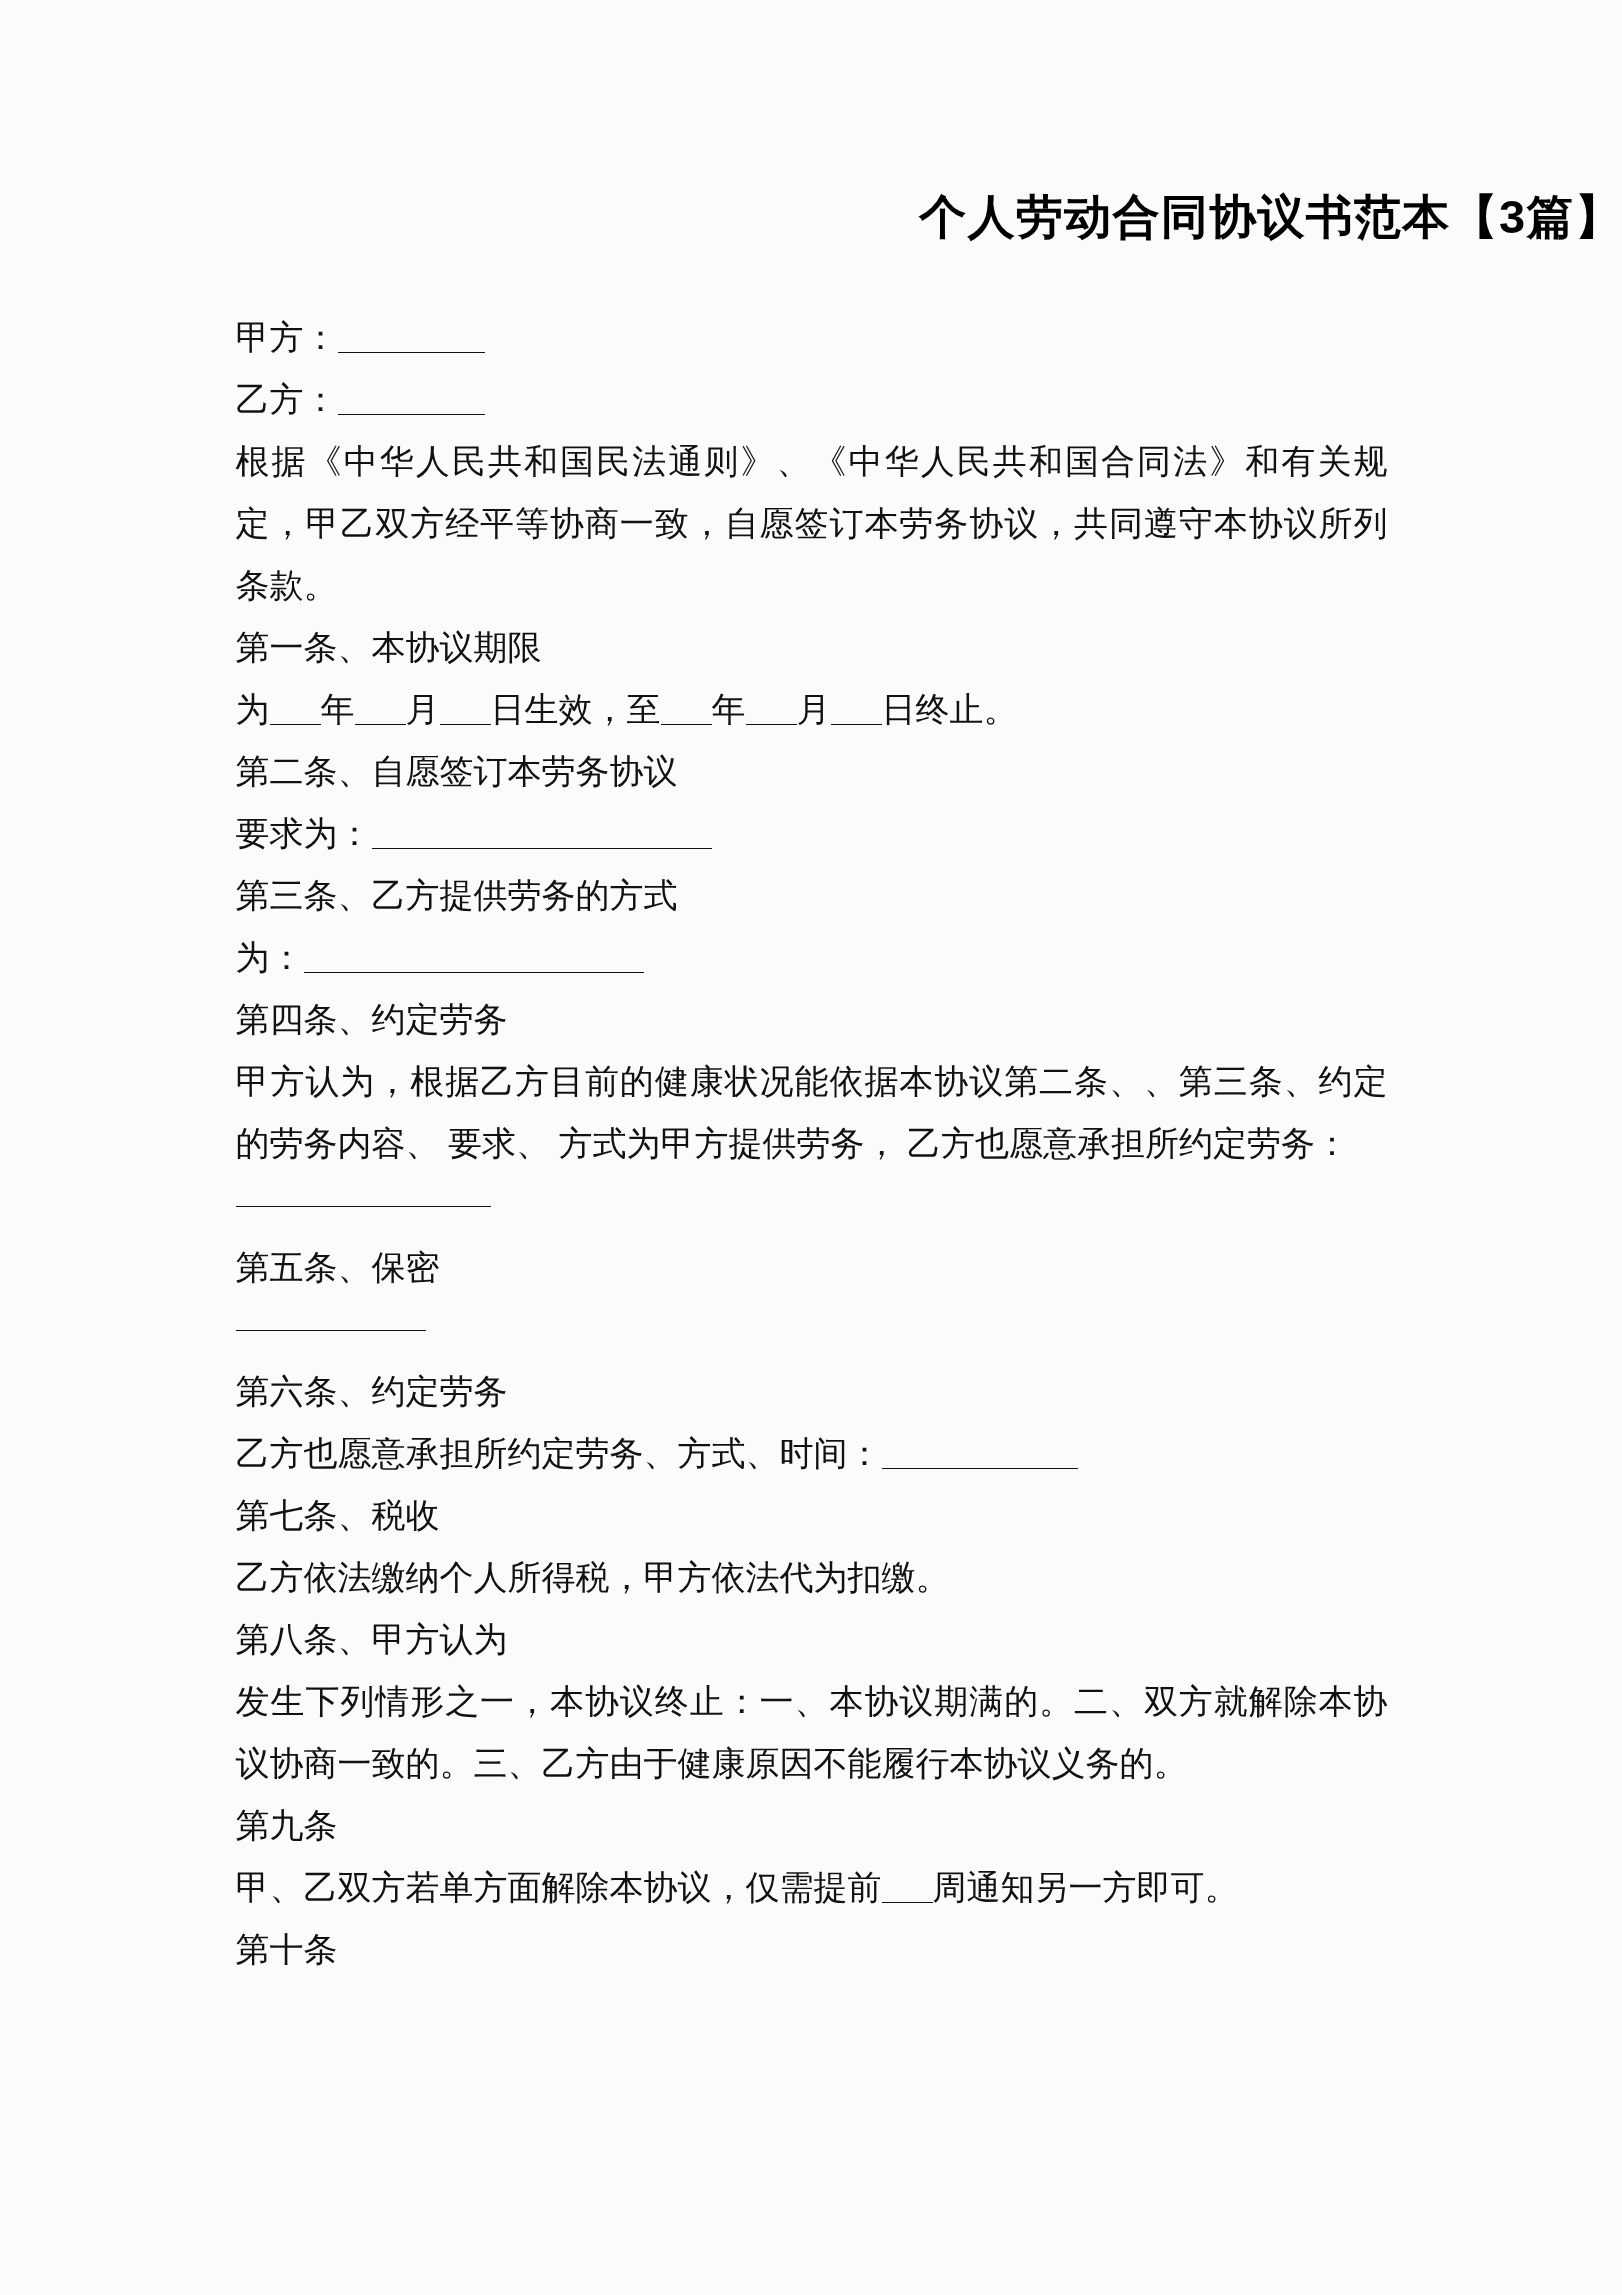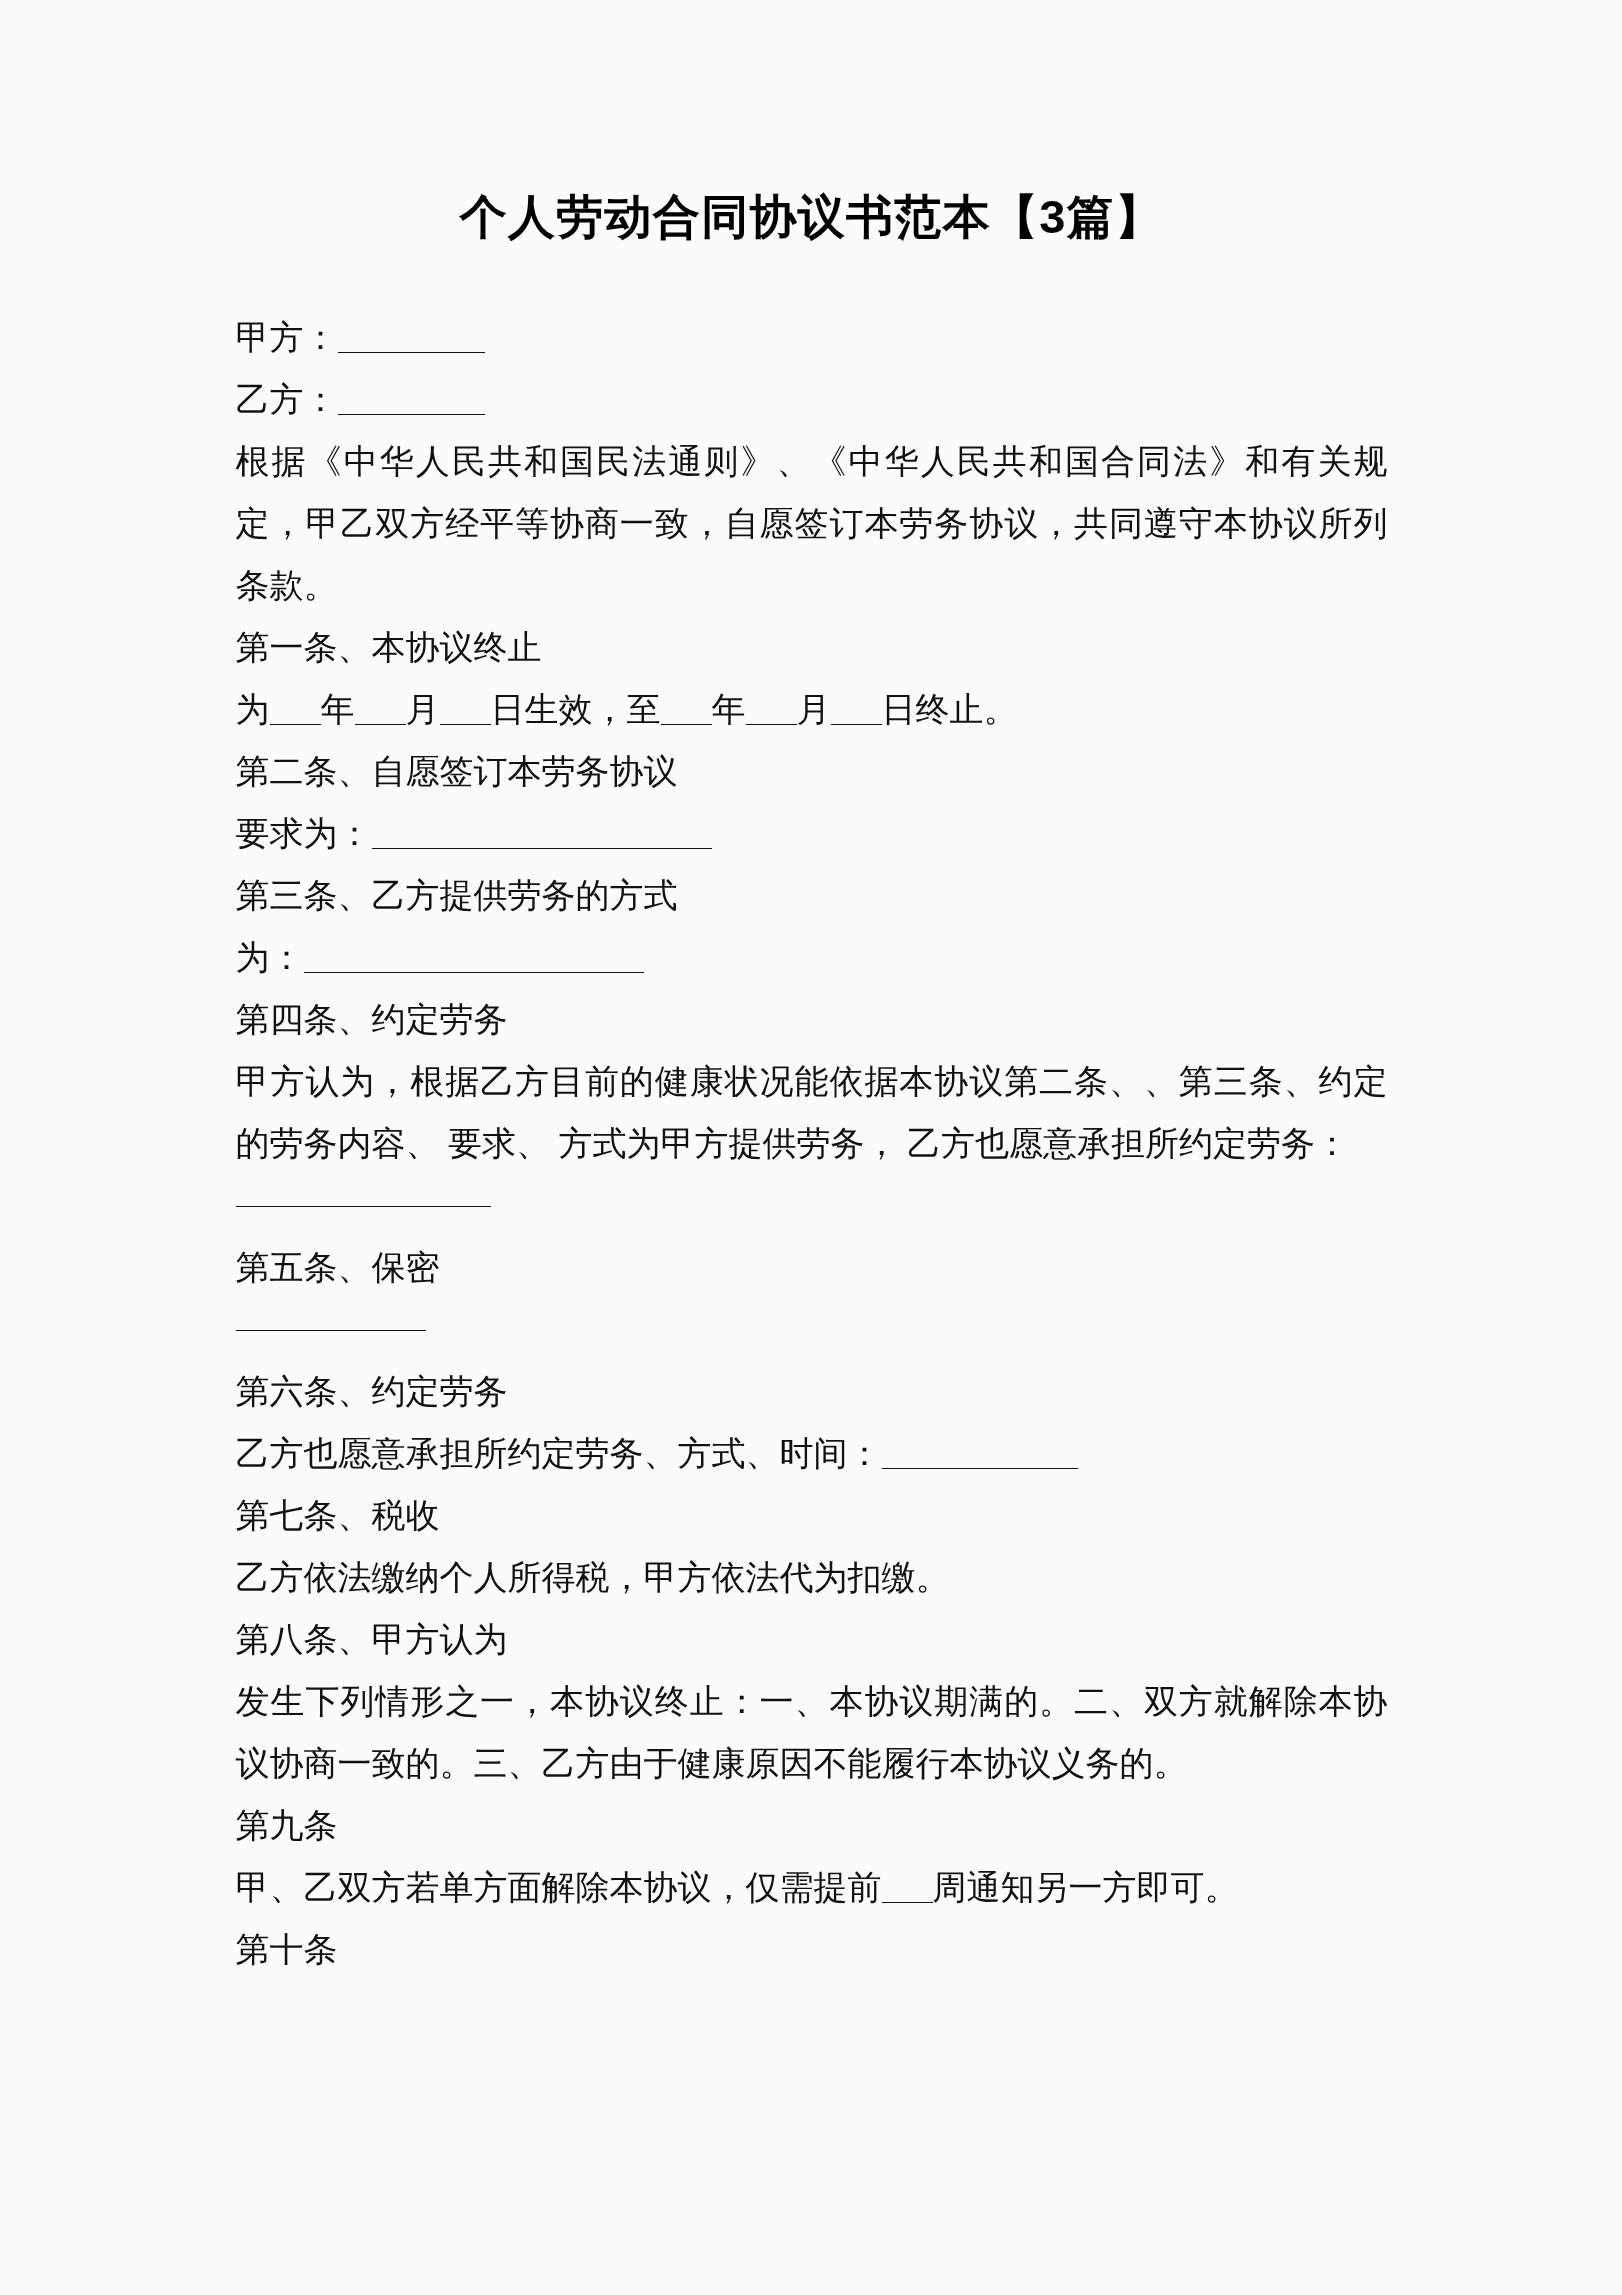--- a/index.html
+++ b/index.html
@@ -16,21 +16,21 @@
     overflow: hidden;
   }
   .page {
     position: relative;
     width: 1623px;
     height: 2295px;
     box-sizing: border-box;
     padding: 0;
   }
   .doc-title {
-    text-align: center;
+    text-align: right;
     font-weight: bold;
     font-size: 47px;
     line-height: 1.3;
     letter-spacing: 1.3px;
     margin: 0;
     padding-top: 186px;
     padding-bottom: 0;
     color: #000000;
     font-family: "Liberation Sans", "DejaVu Sans", sans-serif;
   }
@@ -85,21 +85,21 @@
     <p class="para">
       <span>甲方：</span><span class="blank blank-sm"></span>
     </p>
 
     <p class="para">
       <span>乙方：</span><span class="blank blank-sm"></span>
     </p>
 
     <p class="para loose">根据《中华人民共和国民法通则》、《中华人民共和国合同法》和有关规定，甲乙双方经平等协商一致，自愿签订本劳务协议，共同遵守本协议所列条款。</p>
 
-    <p class="para">第一条、本协议终止</p>
+    <p class="para">第一条、本协议期限</p>
 
     <p class="para">
       <span>为</span><span class="blank blank-xs"></span><span>年</span><span class="blank blank-xs"></span><span>月</span><span class="blank blank-xs"></span><span>日生效，至</span><span class="blank blank-xs"></span><span>年</span><span class="blank blank-xs"></span><span>月</span><span class="blank blank-xs"></span><span>日终止。</span>
     </p>
 
     <p class="para">第二条、自愿签订本劳务协议</p>
 
     <p class="para">
       <span>要求为：</span><span class="blank blank-xl"></span>
     </p>

